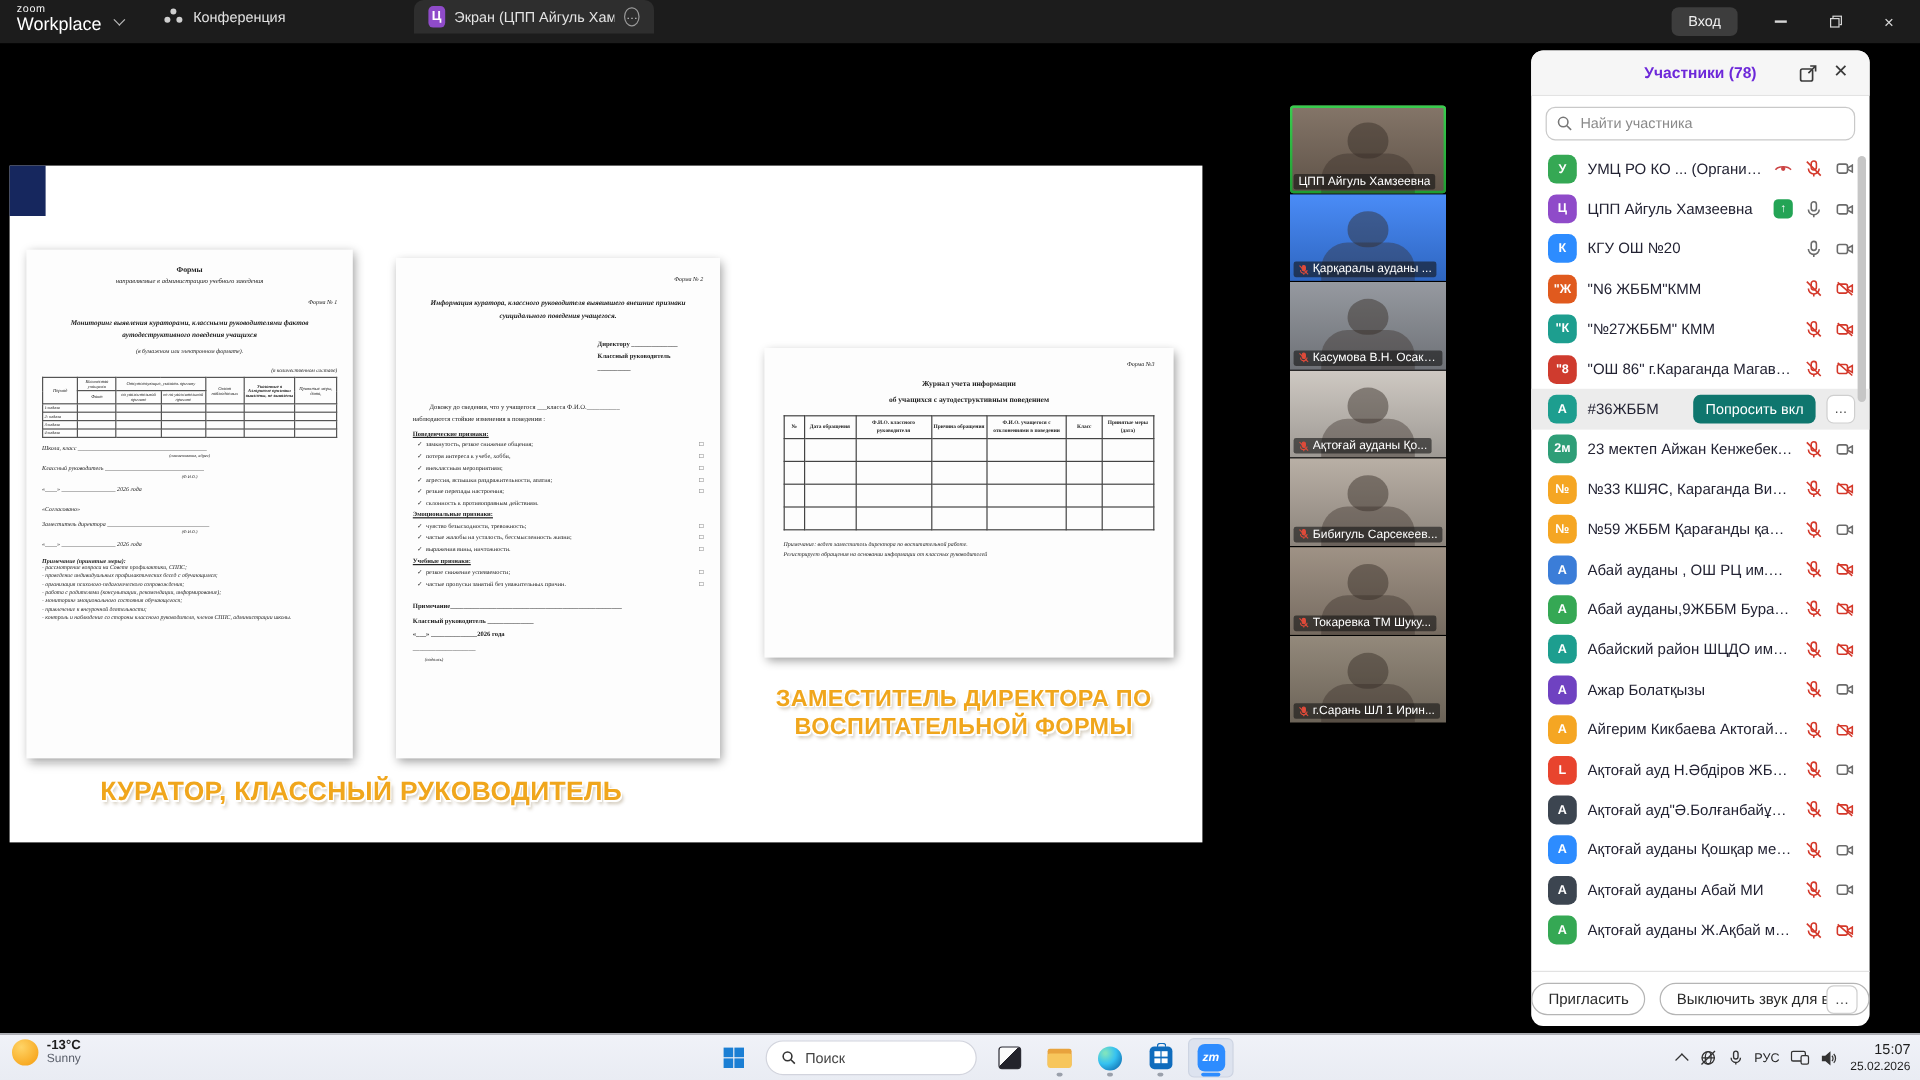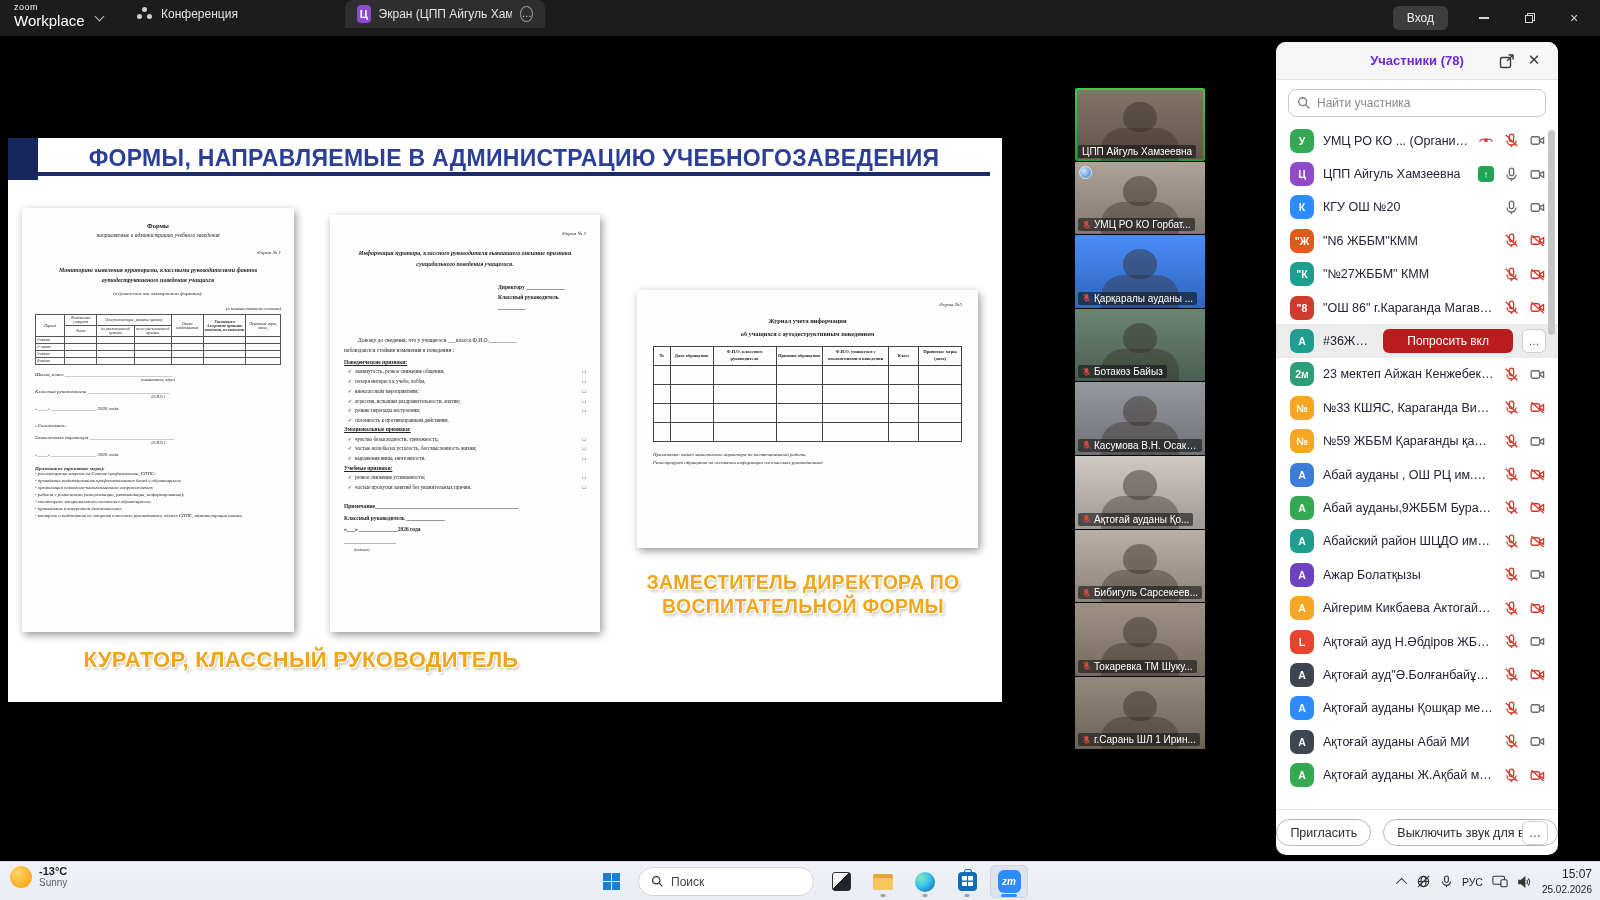--- a/index.html
+++ b/index.html
@@ -111,21 +111,21 @@
   .p-row[data-hover="true"] { background:#ececec; }
   .p-avatar { width:24px; height:24px; flex:none; border-radius:7px; color:#fff; font-size:10.5px; font-weight:bold; display:flex; align-items:center; justify-content:center; }
   .p-name { flex:1; font-size:12.5px; color:#232333; white-space:nowrap; overflow:hidden; text-overflow:ellipsis; }
   .p-extra { display:none; flex:none; }
   .p-extra[data-extra="eye"], .p-extra[data-extra="share"] { display:flex; align-items:center; }
   .p-extra .x-eye { display:none; } .p-extra .x-share { display:none; }
   .p-extra[data-extra="eye"] .x-eye { display:block; }
   .p-extra[data-extra="share"] .x-share { display:flex; }
   .x-share { width:16px; height:16px; background:#23a455; border-radius:4px; color:#fff; align-items:center; justify-content:center; }
   .x-share::after { content:"↑"; font-size:10px; font-weight:bold; }
-  .p-ask { border:none; background:#b91c1c; color:#fff; font-size:12px; border-radius:6px; padding:5px 24px; flex:none; white-space:nowrap; }
+  .p-ask { border:none; background:#0f766e; color:#fff; font-size:12px; border-radius:6px; padding:5px 10px; flex:none; white-space:nowrap; }
   .p-more { border:1px solid #cfcfcf; background:#fff; color:#444; font-size:11px; border-radius:6px; width:24px; height:24px; flex:none; line-height:1; }
   .p-ask:empty, .p-more:empty { display:none; }
   .p-mic, .p-cam { display:none; width:17px; height:17px; flex:none; align-items:center; justify-content:center; position:relative; }
   .p-mic[data-state], .p-cam[data-state] { display:flex; }
   .p-mic { color:#6b6b6b; } .p-mic[data-state="muted"] { color:#d4382a; }
   .p-cam { color:#6b6b6b; } .p-cam[data-state="red"] { color:#d4382a; }
   .icn .slash { display:none; }
   .p-mic[data-state="muted"] .slash, .p-cam[data-state="red"] .slash { display:block; }
   .p-scrollbar { position:absolute; right:3px; top:8px; width:7px; height:700px; }
   .p-thumb { width:7px; height:205px; background:#c6c6c6; border-radius:4px; }
@@ -199,21 +199,20 @@
         <i></i>
       </span>
     </div>
   <div class="wc wc-close">×</div>
 </div>
 
 <div class="stage">
 
   <div class="slide">
     <div class="navy-block"></div>
-    <div class="slide-title">ФОРМЫ, НАПРАВЛЯЕМЫЕ В АДМИНИСТРАЦИЮ УЧЕБНОГОЗАВЕДЕНИЯ</div>
 
     <div class="doc doc1">
       <div class="c b f1-title">Формы</div>
       <div class="c i f1-sub">направляемые в администрацию учебного заведения</div>
       <div class="r i f1-no">Форма № 1</div>
       <div class="c b i f1-head">Мониторинг выявления кураторами, классными руководителями фактов аутодеструктивного поведения учащихся</div>
       <div class="c i f1-fmt">(в бумажном или электронном формате).</div>
       <div class="r i f1-qty">(в количественном составе)</div>
       <table class="f1-table">
         <tbody>
@@ -467,73 +466,39 @@
         <div class="shade"></div>
         <div class="head"></div>
         <div class="torso"></div>
 
         <div class="tile-label">
 
           <span>ЦПП Айгуль Хамзеевна</span>
         </div>
       </div>
 
-      <div class="tile" data-mic="muted" data-logo="true" style="background-color: rgb(165, 155, 144);">
+
+      <div class="tile" data-mic="muted" style="background-color: #3b82f6;">
         <div class="shade"></div>
         <div class="head"></div>
         <div class="torso"></div>
-        <span class="tile-logo"></span>
+
         <div class="tile-label">
           <svg class="tile-mic" viewBox="0 0 16 16">
             <g stroke="#e04b3a" fill="none" stroke-width="1.6">
               <rect x="5.6" y="1.4" width="4.8" height="8" rx="2.4" fill="#e04b3a"></rect>
               <path d="M3.2 8a4.8 4.8 0 0 0 9.6 0"></path>
               <line x1="8" y1="12.8" x2="8" y2="15"></line>
               <line x1="1.6" y1="1.6" x2="14.4" y2="14.4"></line>
             </g>
           </svg>
-          <span>УМЦ РО КО  Горбат...</span>
-        </div>
-      </div>
-
-      <div class="tile" data-mic="muted" style="background-color: #3b82f6;">
-        <div class="shade"></div>
-        <div class="head"></div>
-        <div class="torso"></div>
-
-        <div class="tile-label">
-          <svg class="tile-mic" viewBox="0 0 16 16">
-            <g stroke="#e04b3a" fill="none" stroke-width="1.6">
-              <rect x="5.6" y="1.4" width="4.8" height="8" rx="2.4" fill="#e04b3a"></rect>
-              <path d="M3.2 8a4.8 4.8 0 0 0 9.6 0"></path>
-              <line x1="8" y1="12.8" x2="8" y2="15"></line>
-              <line x1="1.6" y1="1.6" x2="14.4" y2="14.4"></line>
-            </g>
-          </svg>
           <span>Қарқаралы ауданы ...</span>
         </div>
       </div>
 
-      <div class="tile" data-mic="muted" style="background-color: rgb(95, 122, 104);">
-        <div class="shade"></div>
-        <div class="head"></div>
-        <div class="torso"></div>
-
-        <div class="tile-label">
-          <svg class="tile-mic" viewBox="0 0 16 16">
-            <g stroke="#e04b3a" fill="none" stroke-width="1.6">
-              <rect x="5.6" y="1.4" width="4.8" height="8" rx="2.4" fill="#e04b3a"></rect>
-              <path d="M3.2 8a4.8 4.8 0 0 0 9.6 0"></path>
-              <line x1="8" y1="12.8" x2="8" y2="15"></line>
-              <line x1="1.6" y1="1.6" x2="14.4" y2="14.4"></line>
-            </g>
-          </svg>
-          <span>Ботакөз Байыз</span>
-        </div>
-      </div>
 
       <div class="tile" data-mic="muted" style="background-color: rgb(141, 145, 152);">
         <div class="shade"></div>
         <div class="head"></div>
         <div class="torso"></div>
 
         <div class="tile-label">
           <svg class="tile-mic" viewBox="0 0 16 16">
             <g stroke="#e04b3a" fill="none" stroke-width="1.6">
               <rect x="5.6" y="1.4" width="4.8" height="8" rx="2.4" fill="#e04b3a"></rect>

